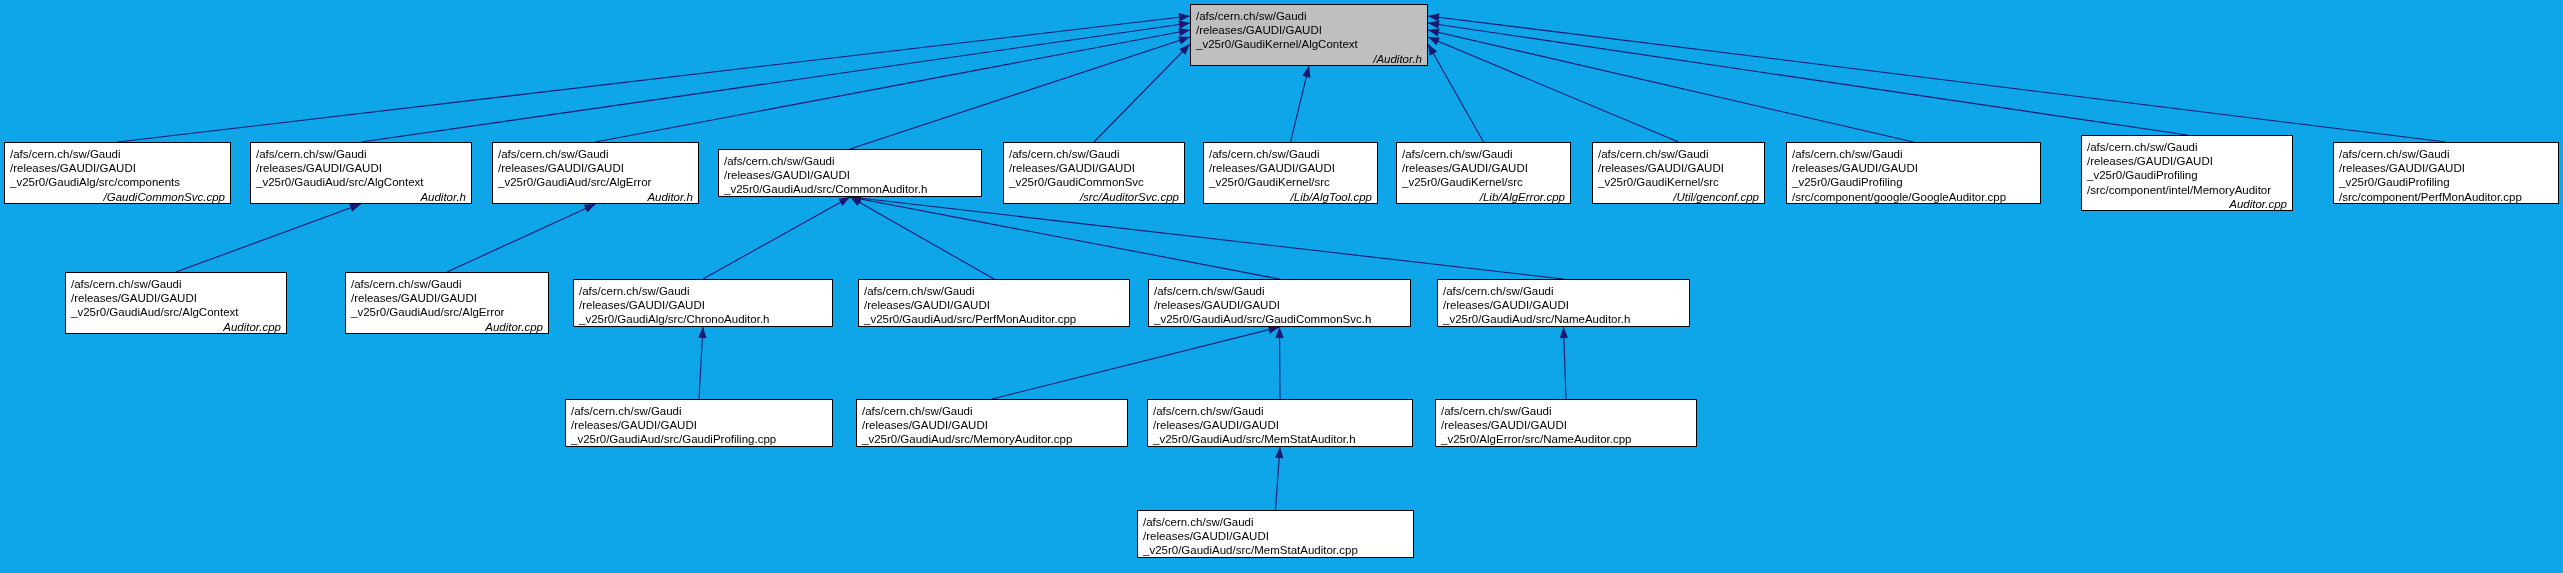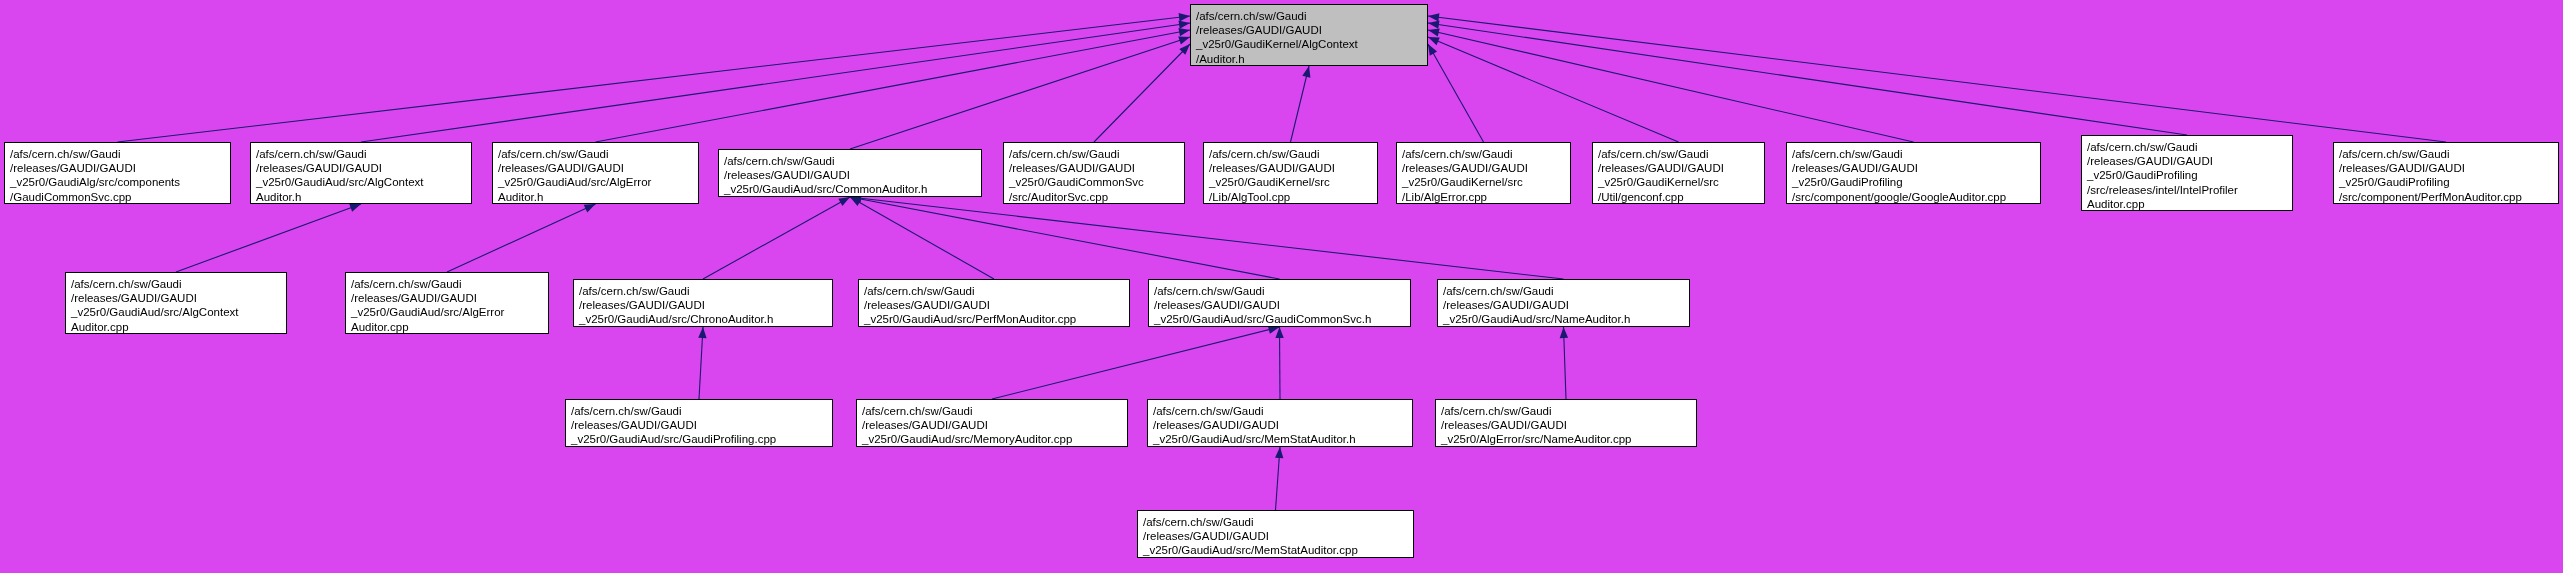--- a/index.html
+++ b/index.html
@@ -5,21 +5,21 @@
 <style>
   html, body {
     margin: 0;
     padding: 0;
     background: #ffffff;
   }
   #graph {
     position: relative;
     width: 2563px;
     height: 573px;
-    background: #d946ef;
+    background: #0ea5e9;
     font-family: "Liberation Sans", sans-serif;
     overflow: hidden;
   }
   #edges {
     position: absolute;
     left: 0;
     top: 0;
     width: 2563px;
     height: 573px;
     pointer-events: none;
@@ -39,21 +39,22 @@
   }
   .node.root {
     background: #bfbfbf;
     border: 1px solid #000000;
   }
   .node .ln {
     display: block;
     text-align: left;
   }
   .node .ln.ctr {
-    text-align: left;
+    text-align: right;
+    font-style: italic;
   }
 </style>
 </head>
 <body>
 
 <div id="graph">
   <svg id="edges" viewBox="0 0 2563 573" xmlns="http://www.w3.org/2000/svg">
       <line x1="117.5" y1="142" x2="1190" y2="16" stroke="#191970" stroke-width="1.1"></line>
       <polygon points="1190,16 1179.565191152081,21.45479278317638 1178.5850786520025,13.112168526553681" fill="#191970"></polygon>
       <line x1="361" y1="142" x2="1190" y2="23" stroke="#191970" stroke-width="1.1"></line>
@@ -103,25 +104,25 @@
       <div class="node root" style="left: 1190px; top: 4px; width: 238px; height: 62px; background: rgb(191, 191, 191);"><span class="ln">/afs/cern.ch/sw/Gaudi</span><span class="ln">/releases/GAUDI/GAUDI</span><span class="ln">_v25r0/GaudiKernel/AlgContext</span><span class="ln ctr">/Auditor.h</span></div>
       <div class="node" style="left: 4px; top: 142px; width: 227px; height: 62px;"><span class="ln">/afs/cern.ch/sw/Gaudi</span><span class="ln">/releases/GAUDI/GAUDI</span><span class="ln">_v25r0/GaudiAlg/src/components</span><span class="ln ctr">/GaudiCommonSvc.cpp</span></div>
       <div class="node" style="left: 250px; top: 142px; width: 222px; height: 62px;"><span class="ln">/afs/cern.ch/sw/Gaudi</span><span class="ln">/releases/GAUDI/GAUDI</span><span class="ln">_v25r0/GaudiAud/src/AlgContext</span><span class="ln ctr">Auditor.h</span></div>
       <div class="node" style="left: 492px; top: 142px; width: 207px; height: 62px;"><span class="ln">/afs/cern.ch/sw/Gaudi</span><span class="ln">/releases/GAUDI/GAUDI</span><span class="ln">_v25r0/GaudiAud/src/AlgError</span><span class="ln ctr">Auditor.h</span></div>
       <div class="node" style="left: 718px; top: 149px; width: 264px; height: 48px;"><span class="ln">/afs/cern.ch/sw/Gaudi</span><span class="ln">/releases/GAUDI/GAUDI</span><span class="ln">_v25r0/GaudiAud/src/CommonAuditor.h</span></div>
       <div class="node" style="left: 1003px; top: 142px; width: 182px; height: 62px;"><span class="ln">/afs/cern.ch/sw/Gaudi</span><span class="ln">/releases/GAUDI/GAUDI</span><span class="ln">_v25r0/GaudiCommonSvc</span><span class="ln ctr">/src/AuditorSvc.cpp</span></div>
       <div class="node" style="left: 1203px; top: 142px; width: 175px; height: 62px;"><span class="ln">/afs/cern.ch/sw/Gaudi</span><span class="ln">/releases/GAUDI/GAUDI</span><span class="ln">_v25r0/GaudiKernel/src</span><span class="ln ctr">/Lib/AlgTool.cpp</span></div>
       <div class="node" style="left: 1396px; top: 142px; width: 175px; height: 62px;"><span class="ln">/afs/cern.ch/sw/Gaudi</span><span class="ln">/releases/GAUDI/GAUDI</span><span class="ln">_v25r0/GaudiKernel/src</span><span class="ln ctr">/Lib/AlgError.cpp</span></div>
       <div class="node" style="left: 1592px; top: 142px; width: 173px; height: 62px;"><span class="ln">/afs/cern.ch/sw/Gaudi</span><span class="ln">/releases/GAUDI/GAUDI</span><span class="ln">_v25r0/GaudiKernel/src</span><span class="ln ctr">/Util/genconf.cpp</span></div>
       <div class="node" style="left: 1786px; top: 142px; width: 255px; height: 62px;"><span class="ln">/afs/cern.ch/sw/Gaudi</span><span class="ln">/releases/GAUDI/GAUDI</span><span class="ln">_v25r0/GaudiProfiling</span><span class="ln">/src/component/google/GoogleAuditor.cpp</span></div>
-      <div class="node" style="left: 2081px; top: 135px; width: 212px; height: 76px;"><span class="ln">/afs/cern.ch/sw/Gaudi</span><span class="ln">/releases/GAUDI/GAUDI</span><span class="ln">_v25r0/GaudiProfiling</span><span class="ln">/src/releases/intel/IntelProfiler</span><span class="ln ctr">Auditor.cpp</span></div>
+      <div class="node" style="left: 2081px; top: 135px; width: 212px; height: 76px;"><span class="ln">/afs/cern.ch/sw/Gaudi</span><span class="ln">/releases/GAUDI/GAUDI</span><span class="ln">_v25r0/GaudiProfiling</span><span class="ln">/src/component/intel/MemoryAuditor</span><span class="ln ctr">Auditor.cpp</span></div>
       <div class="node" style="left: 2333px; top: 142px; width: 226px; height: 62px;"><span class="ln">/afs/cern.ch/sw/Gaudi</span><span class="ln">/releases/GAUDI/GAUDI</span><span class="ln">_v25r0/GaudiProfiling</span><span class="ln">/src/component/PerfMonAuditor.cpp</span></div>
       <div class="node" style="left: 65px; top: 272px; width: 222px; height: 62px;"><span class="ln">/afs/cern.ch/sw/Gaudi</span><span class="ln">/releases/GAUDI/GAUDI</span><span class="ln">_v25r0/GaudiAud/src/AlgContext</span><span class="ln ctr">Auditor.cpp</span></div>
       <div class="node" style="left: 345px; top: 272px; width: 204px; height: 62px;"><span class="ln">/afs/cern.ch/sw/Gaudi</span><span class="ln">/releases/GAUDI/GAUDI</span><span class="ln">_v25r0/GaudiAud/src/AlgError</span><span class="ln ctr">Auditor.cpp</span></div>
-      <div class="node" style="left: 573px; top: 279px; width: 260px; height: 48px;"><span class="ln">/afs/cern.ch/sw/Gaudi</span><span class="ln">/releases/GAUDI/GAUDI</span><span class="ln">_v25r0/GaudiAud/src/ChronoAuditor.h</span></div>
+      <div class="node" style="left: 573px; top: 279px; width: 260px; height: 48px;"><span class="ln">/afs/cern.ch/sw/Gaudi</span><span class="ln">/releases/GAUDI/GAUDI</span><span class="ln">_v25r0/GaudiAlg/src/ChronoAuditor.h</span></div>
       <div class="node" style="left: 858px; top: 279px; width: 272px; height: 48px;"><span class="ln">/afs/cern.ch/sw/Gaudi</span><span class="ln">/releases/GAUDI/GAUDI</span><span class="ln">_v25r0/GaudiAud/src/PerfMonAuditor.cpp</span></div>
       <div class="node" style="left: 1148px; top: 279px; width: 263px; height: 48px;"><span class="ln">/afs/cern.ch/sw/Gaudi</span><span class="ln">/releases/GAUDI/GAUDI</span><span class="ln">_v25r0/GaudiAud/src/GaudiCommonSvc.h</span></div>
       <div class="node" style="left: 1437px; top: 279px; width: 253px; height: 48px;"><span class="ln">/afs/cern.ch/sw/Gaudi</span><span class="ln">/releases/GAUDI/GAUDI</span><span class="ln">_v25r0/GaudiAud/src/NameAuditor.h</span></div>
       <div class="node" style="left: 565px; top: 399px; width: 268px; height: 48px;"><span class="ln">/afs/cern.ch/sw/Gaudi</span><span class="ln">/releases/GAUDI/GAUDI</span><span class="ln">_v25r0/GaudiAud/src/GaudiProfiling.cpp</span></div>
       <div class="node" style="left: 856px; top: 399px; width: 272px; height: 48px;"><span class="ln">/afs/cern.ch/sw/Gaudi</span><span class="ln">/releases/GAUDI/GAUDI</span><span class="ln">_v25r0/GaudiAud/src/MemoryAuditor.cpp</span></div>
       <div class="node" style="left: 1147px; top: 399px; width: 266px; height: 48px;"><span class="ln">/afs/cern.ch/sw/Gaudi</span><span class="ln">/releases/GAUDI/GAUDI</span><span class="ln">_v25r0/GaudiAud/src/MemStatAuditor.h</span></div>
       <div class="node" style="left: 1435px; top: 399px; width: 262px; height: 48px;"><span class="ln">/afs/cern.ch/sw/Gaudi</span><span class="ln">/releases/GAUDI/GAUDI</span><span class="ln">_v25r0/AlgError/src/NameAuditor.cpp</span></div>
       <div class="node" style="left: 1137px; top: 510px; width: 277px; height: 48px;"><span class="ln">/afs/cern.ch/sw/Gaudi</span><span class="ln">/releases/GAUDI/GAUDI</span><span class="ln">_v25r0/GaudiAud/src/MemStatAuditor.cpp</span></div>
     </div>
 </div>

